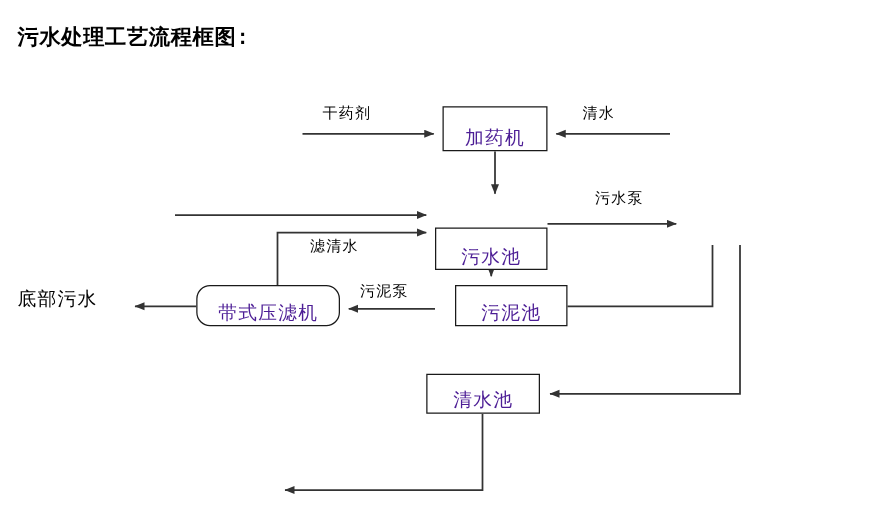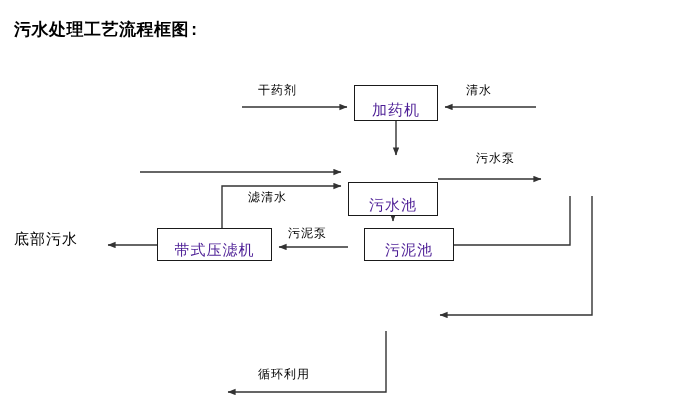--- a/index.html
+++ b/index.html
@@ -101,28 +101,30 @@
       <path d="M386,331 L386,392 L228,392" marker-end="url(#ah)"></path>
     </g>
   </svg>
 
   <div class="node" style="left:354px; top:85px; width:84px; height:36px;">
     <span>加药机</span>
   </div>
   <div class="node" style="left:348px; top:162px; width:90px; height:34px;margin-top:20px;">
     <span>污水池</span>
   </div>
-  <div class="node" style="left:157px; top:228px; width:115px; height:33px;">
+  <div class="node" style="left:157px; top:228px; width:115px; height:33px;border-radius:11px;">
     <span>带式压滤机</span>
   </div>
   <div class="node" style="left:364px; top:228px; width:90px; height:33px;">
     <span>污泥池</span>
+  </div>
+  <div class="node" style="left:341px; top:299px; width:91px; height:32px;">
+    <span>清水池</span>
   </div>
 
   <div class="edge-label" style="left:258px; top:82px;">干药剂</div>
   <div class="edge-label" style="left:466px; top:82px;">清水</div>
   <div class="edge-label" style="left:248px; top:189px;">滤清水</div>
   <div class="edge-label" style="left:476px; top:150px;">污水泵</div>
   <div class="edge-label" style="left:288px; top:225px;">污泥泵</div>
   <div class="ext-label" style="left:14px; top:230px;">底部污水</div>
-  <div class="edge-label" style="left:258px; top:366px;">循环利用</div>
 
 </div>
 
 </body></html>

